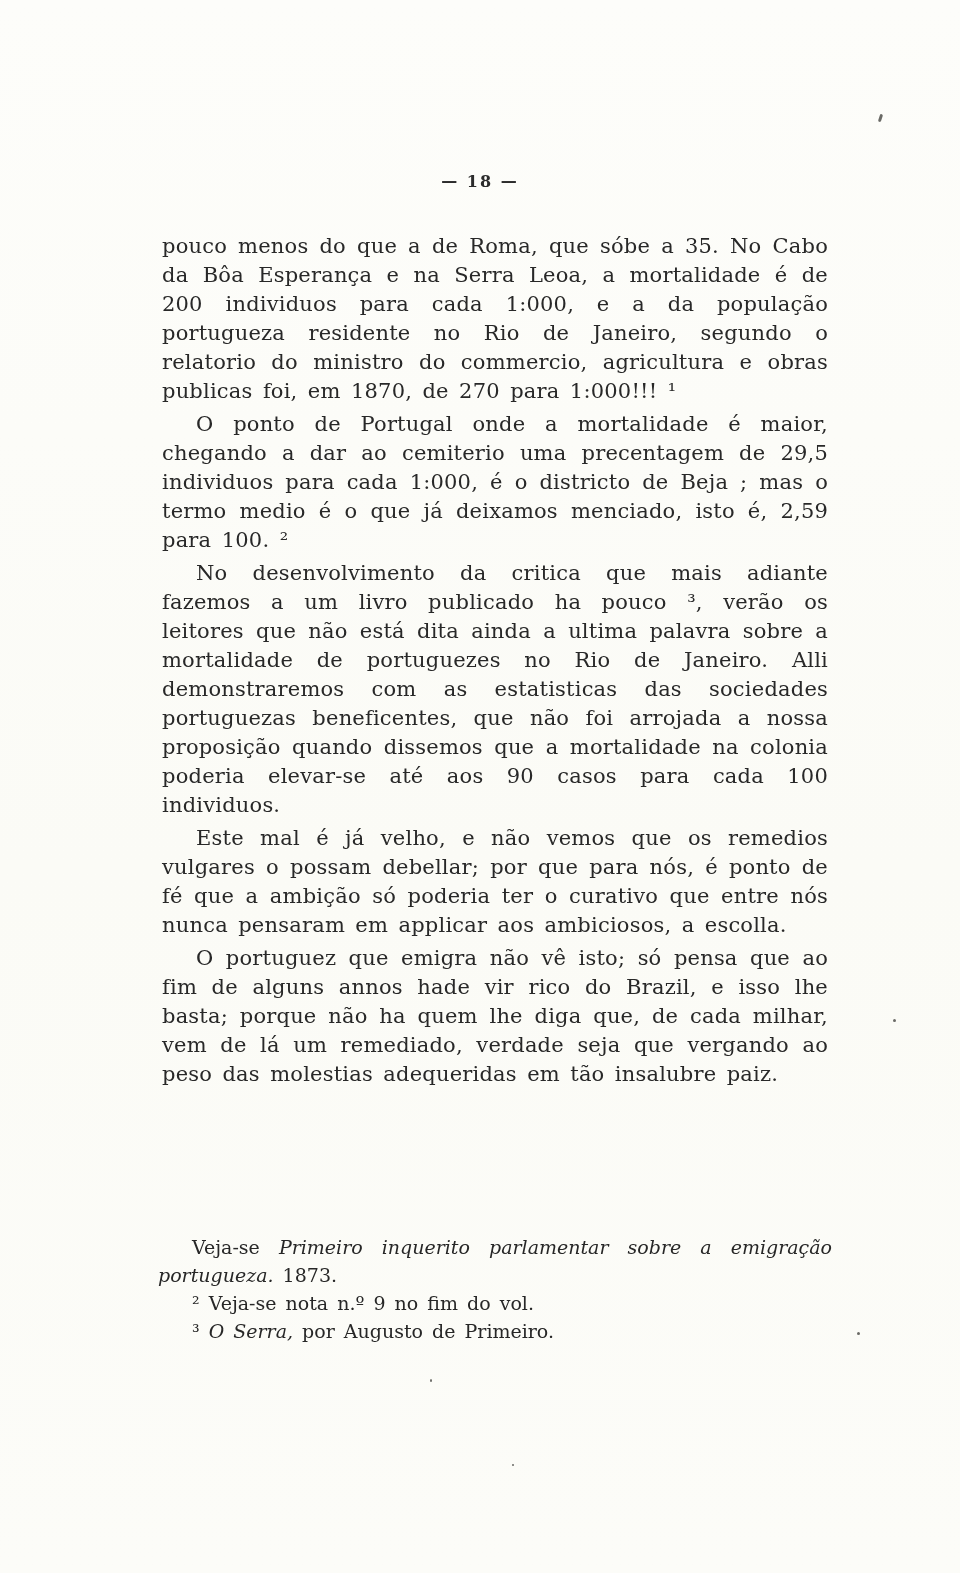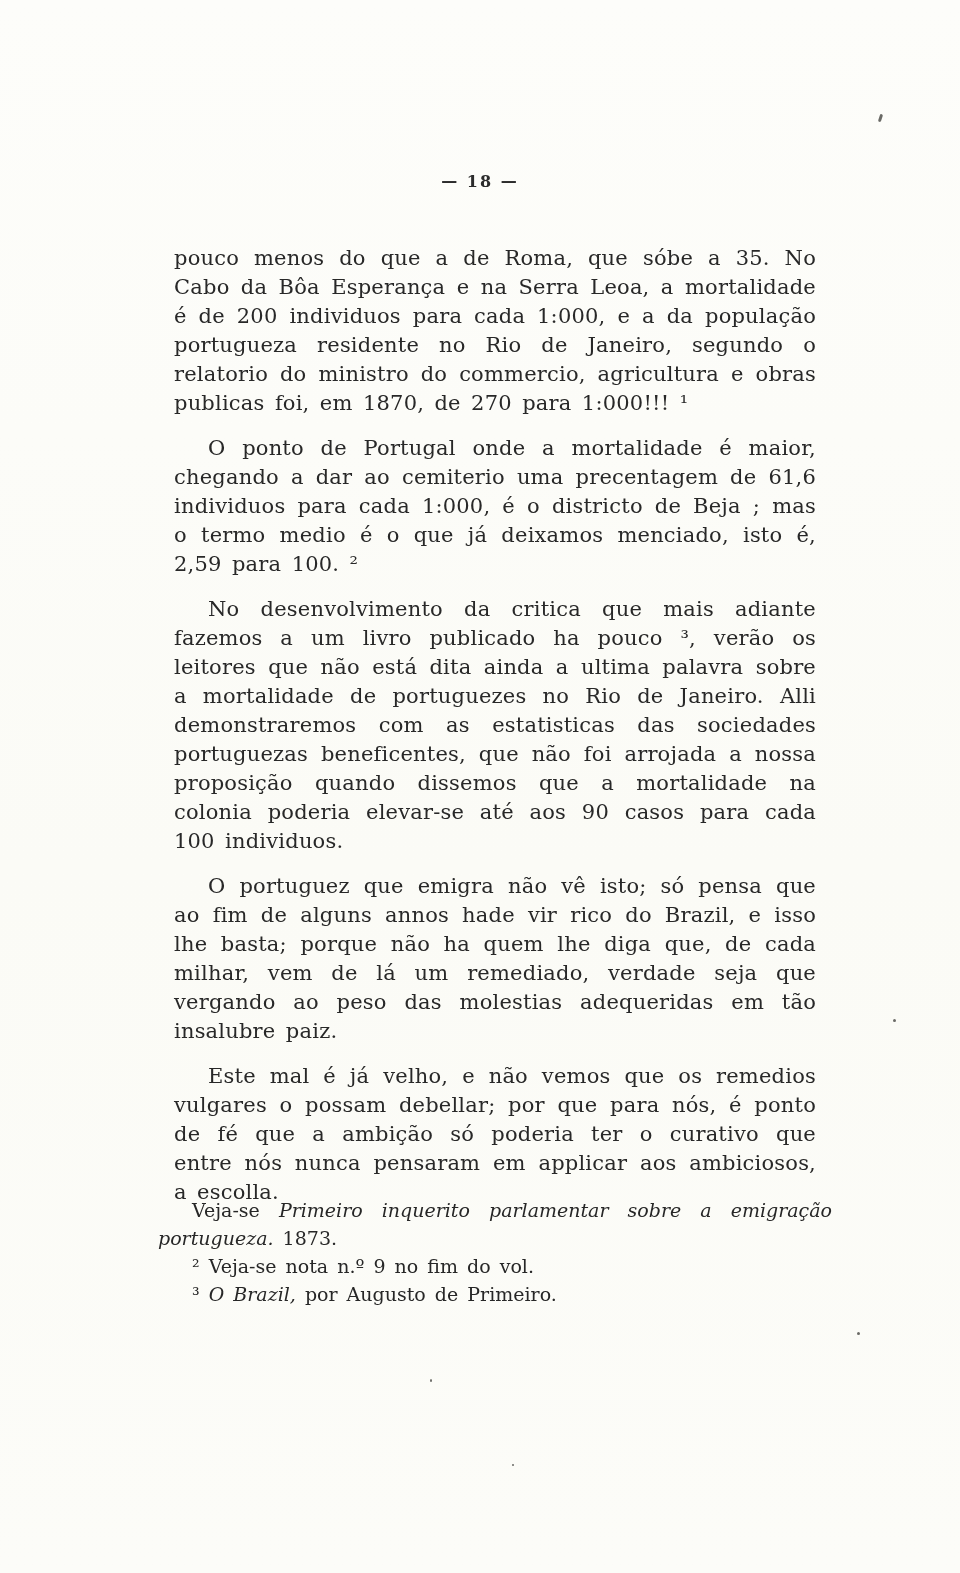--- a/index.html
+++ b/index.html
@@ -34,21 +34,21 @@
     left: 158px;
     width: 674px;
     font-size: 21px;
     line-height: 29px;
     text-align: justify;
     word-spacing: 3.5px;
     letter-spacing: 0.2px;
     color: #282828;
   }
   .body-text p {
-    margin: 16px;
+    margin: 4px;
     text-indent: 34px;
   }
   .body-text p.noindent {
     text-indent: 0;
   }
   .footnotes {
     position: absolute;
     top: 1196px;
     left: 158px;
     width: 674px;
@@ -57,49 +57,50 @@
     text-align: justify;
     word-spacing: 3px;
     color: #272727;
   }
   .footnotes p {
     margin: 0;
     text-indent: 34px;
   }
   .footnotes p.hang-first {
     text-indent: 34px;
+    margin-top: 37px;
   }
   .it {
     font-style: italic;
   }
   .speck {
     position: absolute;
     background: #6a6a66;
     border-radius: 50%;
   }
 </style>
 </head>
 <body>
 
 <div class="scan-page">
 
   <div class="page-number">— 18 —</div>
 
   <div class="body-text">
     <p class="noindent">pouco menos do que a de Roma, que sóbe a 35. No Cabo da Bôa Esperança e na Serra Leoa, a mortalidade é de 200 individuos para cada 1:000, e a da população portugueza residente no Rio de Janeiro, segundo o relatorio do ministro do commercio, agricultura e obras publicas foi, em 1870, de 270 para 1:000!!! ¹</p>
-    <p>O ponto de Portugal onde a mortalidade é maior, chegando a dar ao cemiterio uma precentagem de 61,6 individuos para cada 1:000, é o districto de Beja ; mas o termo medio é o que já deixamos menciado, isto é, 2,59 para 100. ²</p>
+    <p>O ponto de Portugal onde a mortalidade é maior, chegando a dar ao cemiterio uma precentagem de 29,5 individuos para cada 1:000, é o districto de Beja ; mas o termo medio é o que já deixamos menciado, isto é, 2,59 para 100. ²</p>
     <p>No desenvolvimento da critica que mais adiante fazemos a um livro publicado ha pouco ³, verão os leitores que não está dita ainda a ultima palavra sobre a mortalidade de portuguezes no Rio de Janeiro. Alli demonstraremos com as estatisticas das sociedades portuguezas beneficentes, que não foi arrojada a nossa proposição quando dissemos que a mortalidade na colonia poderia elevar-se até aos 90 casos para cada 100 individuos.</p>
+    <p>Este mal é já velho, e não vemos que os remedios vulgares o possam debellar; por que para nós, é ponto de fé que a ambição só poderia ter o curativo que entre nós nunca pensaram em applicar aos ambiciosos, a escolla.</p>
     <p>O portuguez que emigra não vê isto; só pensa que ao fim de alguns annos hade vir rico do Brazil, e isso lhe basta; porque não ha quem lhe diga que, de cada milhar, vem de lá um remediado, verdade seja que vergando ao peso das molestias adequeridas em tão insalubre paiz.</p>
-    <p>Este mal é já velho, e não vemos que os remedios vulgares o possam debellar; por que para nós, é ponto de fé que a ambição só poderia ter o curativo que entre nós nunca pensaram em applicar aos ambiciosos, a escolla.</p>
   </div>
 
   <div class="footnotes">
     <p class="hang-first"><span>Veja-se </span><span class="it">Primeiro inquerito parlamentar sobre a emigração portugueza.</span><span> 1873.</span></p>
     <p><span>² Veja-se nota n.º 9 no fim do vol.</span></p>
-    <p><span>³ </span><span class="it">O Brazil,</span><span> por Augusto de Primeiro.</span></p>
+    <p><span>³ </span><span class="it">O Serra,</span><span> por Augusto de Primeiro.</span></p>
   </div>
 
   <div class="speck" style="top:114px; left:879px; width:3px; height:8px; border-radius:2px; transform:rotate(18deg);"></div>
   <div class="speck" style="top:1019px; left:893px; width:3px; height:3px;"></div>
   <div class="speck" style="top:1332px; left:857px; width:3px; height:3px;"></div>
   <div class="speck" style="top:1379px; left:430px; width:2px; height:3px;"></div>
   <div class="speck" style="top:1464px; left:512px; width:2px; height:2px;"></div>
 
 </div>
 

